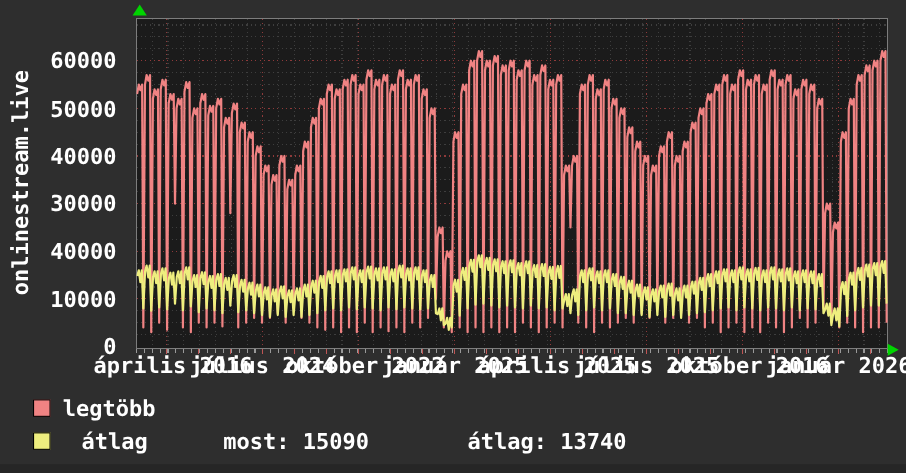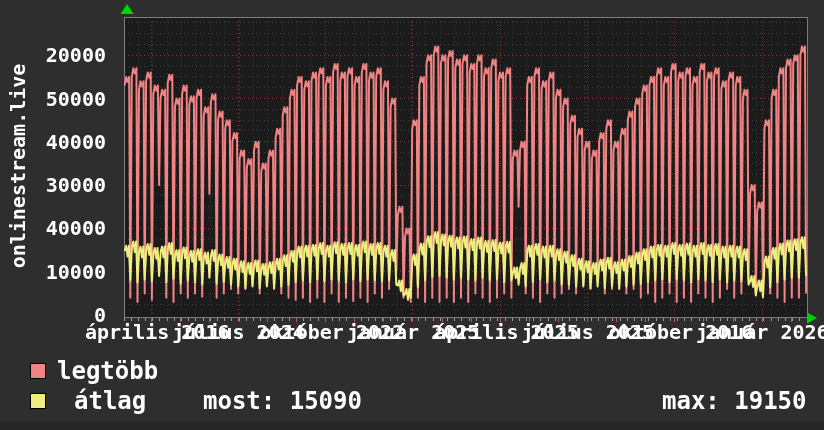--- a/index.html
+++ b/index.html
@@ -9,21 +9,21 @@
   }
   #chart-svg{position:absolute;left:0;top:0;}
   .ylab{position:absolute;left:8px;width:98px;height:22px;line-height:22px;
         text-align:right;font-size:20px;white-space:pre;}
   .xlab{position:absolute;top:321px;height:22px;line-height:22px;font-size:20px;white-space:pre;}
   #vtitle{
     position:absolute;left:-85px;top:155px;width:206px;height:22px;line-height:22px;
     text-align:center;font-size:20px;transform:rotate(-90deg);white-space:pre;
   }
   .swatch{position:absolute;left:30px;width:14px;height:14px;border:1px solid #000000;}
-  .legtext{position:absolute;font-size:24px;height:24px;line-height:24px;white-space:pre;}
+  .legtext{position:absolute;font-size:20px;height:24px;line-height:24px;white-space:pre;}
   #bottom-edge{position:absolute;left:0;bottom:0;width:824px;height:8px;background:#262626;}
 </style>
 </head>
 <body>
 
 <div id="screen">
 
   <svg id="chart-svg" width="824" height="430">
     <defs>
       <clipPath id="plotclip">
@@ -249,36 +249,36 @@
 
   <div id="vtitle">onlinestream.live</div>
 
   <div id="y-axis-labels">
       <div class="ylab" style="top: 304px;">0</div>
       <div class="ylab" style="top: 260.7px;">10000</div>
       <div class="ylab" style="top: 217.4px;">40000</div>
       <div class="ylab" style="top: 174.1px;">30000</div>
       <div class="ylab" style="top: 130.8px;">40000</div>
       <div class="ylab" style="top: 87.5px;">50000</div>
-      <div class="ylab" style="top: 44.2px;">20000</div>
+      <div class="ylab" style="top: 44.2px;">60000</div>
     </div>
   <div id="x-axis-labels">
       <div class="xlab" style="left: 85px;">április 2016</div>
       <div class="xlab" style="left: 172.3px;">július 2024</div>
       <div class="xlab" style="left: 259.6px;">október 2022</div>
       <div class="xlab" style="left: 346.9px;">január 2025</div>
       <div class="xlab" style="left: 434.2px;">április 2025</div>
       <div class="xlab" style="left: 521.5px;">július 2025</div>
       <div class="xlab" style="left: 608.8px;">október 2016</div>
       <div class="xlab" style="left: 696.1px;">január 2026</div>
     </div>
 
   <div class="swatch" style="top: 363px; background: rgb(240, 131, 131);" id="swatch-0"></div>
   <div class="legtext" style="left:57px;top:359px;">legtöbb</div>
 
   <div class="swatch" style="top: 393px; background: rgb(238, 238, 126);" id="swatch-1"></div>
   <div class="legtext" style="left:74px;top:389px;">átlag</div>
 
   <div class="legtext" style="left:203px;top:389px;">most: 15090</div>
-  <div class="legtext" style="left:662px;top:389px;">max: 19150</div>
+  <div class="legtext" style="left:425px;top:389px;">átlag: 13740</div>
 
   <div id="bottom-edge"></div>
 </div>
 
 </body></html>

